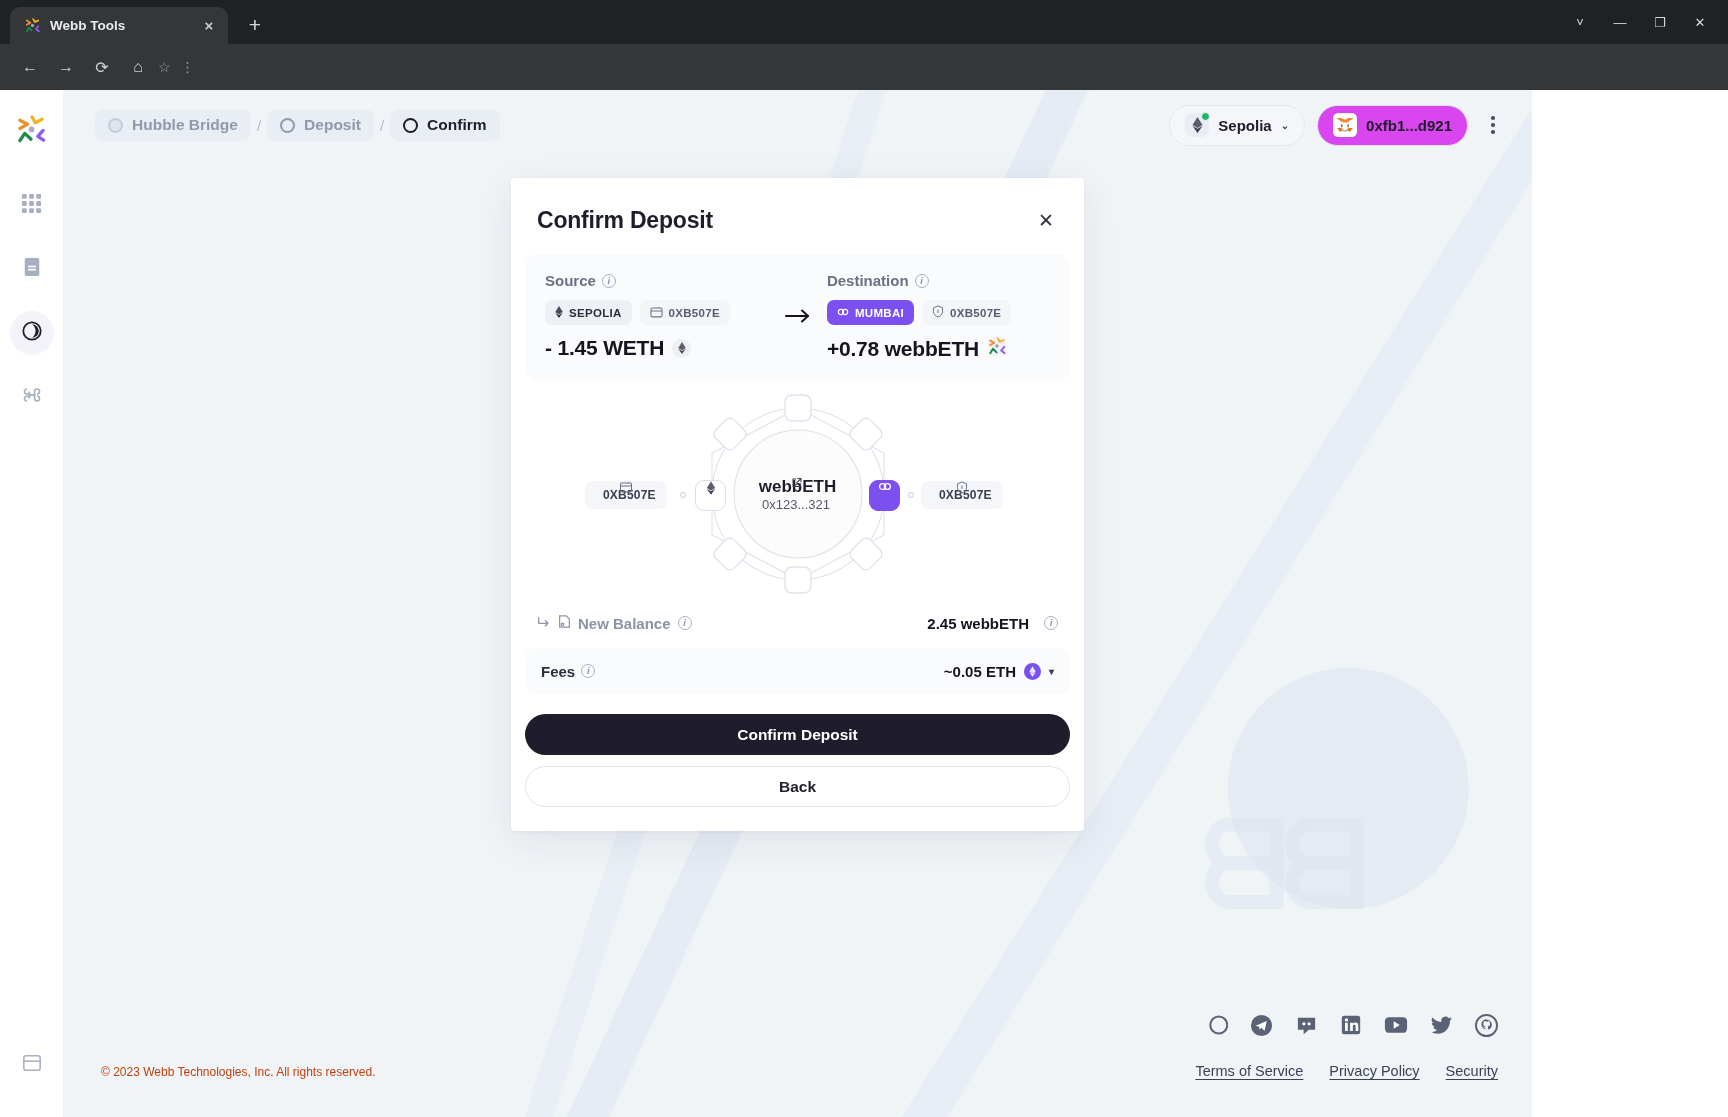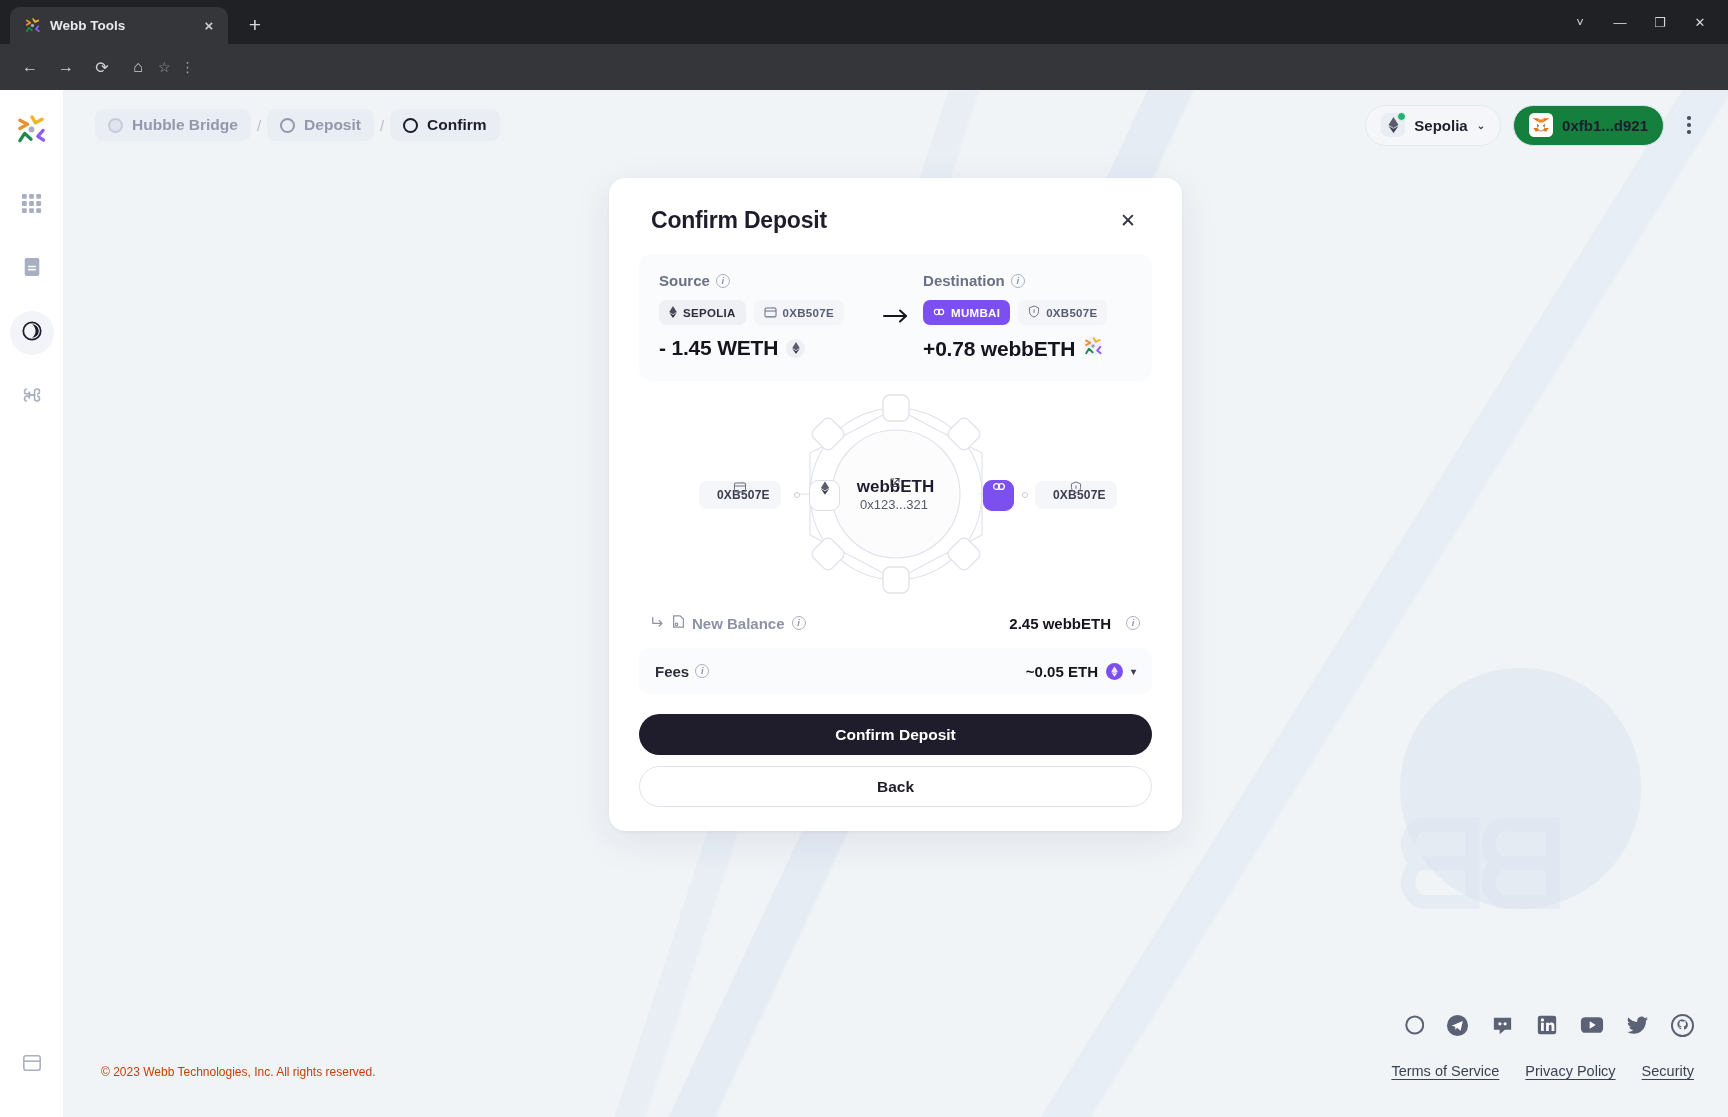--- a/index.html
+++ b/index.html
@@ -62,21 +62,21 @@
   }
   .url-text { font-size: 13.5px; color: #e8eaed; letter-spacing: .1px; }
   .url-text .dim { color: #9aa0a6; }
   .url-right {
     display: flex; align-items: center; gap: 10px;
     color: #9aa0a6; font-size: 14px;
   }
 
   
   .app {
-    width: 1728px; height: 1027px; display: flex;
+    width: 1532px; height: 1027px; display: flex;
     background: #f0f4f7; position: relative;
   }
   .app::before {
     content: ""; position: absolute; inset: 0;
     background:
       radial-gradient(circle at 88% 68%, rgba(220,228,240,.55) 0 120px, transparent 121px),
       linear-gradient(115deg, transparent 0 52%, rgba(226,233,243,.75) 52% 54%, transparent 54.2%),
       linear-gradient(108deg, transparent 0 46%, rgba(228,235,244,.6) 46% 47.4%, transparent 47.6%),
       linear-gradient(122deg, transparent 0 71%, rgba(227,234,244,.65) 71% 73%, transparent 73.2%),
       #f0f4f7;
@@ -117,21 +117,21 @@
   .crumb-sep { color: #b8bdcc; font-size: 15px; font-weight: 400; padding: 0 2px; }
   .crumb-ico {
     width: 15px; height: 15px; border-radius: 50%;
     border: 2px solid currentColor; flex: 0 0 15px;
   }
   .crumb-ico.filled { border-color: #c6cbda; background: #dfe4ee; position: relative; }
 
   .topbar-right { margin-left: auto; display: flex; align-items: center; gap: 12px; }
   .chip-btn {
     height: 41px; border: 1.5px solid #dde2ea; border-radius: 21px;
-    background: #15803d; display: flex; align-items: center;
+    background: #d946ef; display: flex; align-items: center;
     padding: 0 15px; gap: 9px; font-size: 15px; font-weight: 700;
     color: #1f1d2b;
   }
   .chip-btn.net { background: #f4f6fa; border-color: #e4e8f0; }
   .net-ico {
     width: 24px; height: 24px; border-radius: 7px; background: #e9edf4;
     display: flex; align-items: center; justify-content: center;
     position: relative;
   }
   .net-dot {
@@ -144,23 +144,23 @@
     align-items: center; justify-content: center; gap: 3.5px;
   }
   .kebab i { width: 3.5px; height: 3.5px; border-radius: 50%; background: #4a4f63; display: block; }
 
   
   .modal-wrap {
     position: absolute; left: 0; right: 0; top: 88px;
     display: flex; justify-content: center;
   }
   .modal {
-    width: 573px; background: #fff; border-radius: 16px;
+    width: 573px; background: #fff; border-radius: 4px;
     box-shadow: 0 10px 40px rgba(35,40,70,.08), 0 1px 3px rgba(35,40,70,.06);
-    padding: 0 16px 24px;
+    padding: 0 0 24px;
   }
   .modal-head {
     display: flex; align-items: center; padding: 28px 24px 20px 26px;
   }
   .modal-title { font-size: 23px; font-weight: 700; color: #1f1d2b; letter-spacing: -.2px; }
   .modal-close {
     margin-left: auto; width: 28px; height: 28px; display: flex;
     align-items: center; justify-content: center; color: #31343f;
     font-size: 19px; font-weight: 300;
   }

